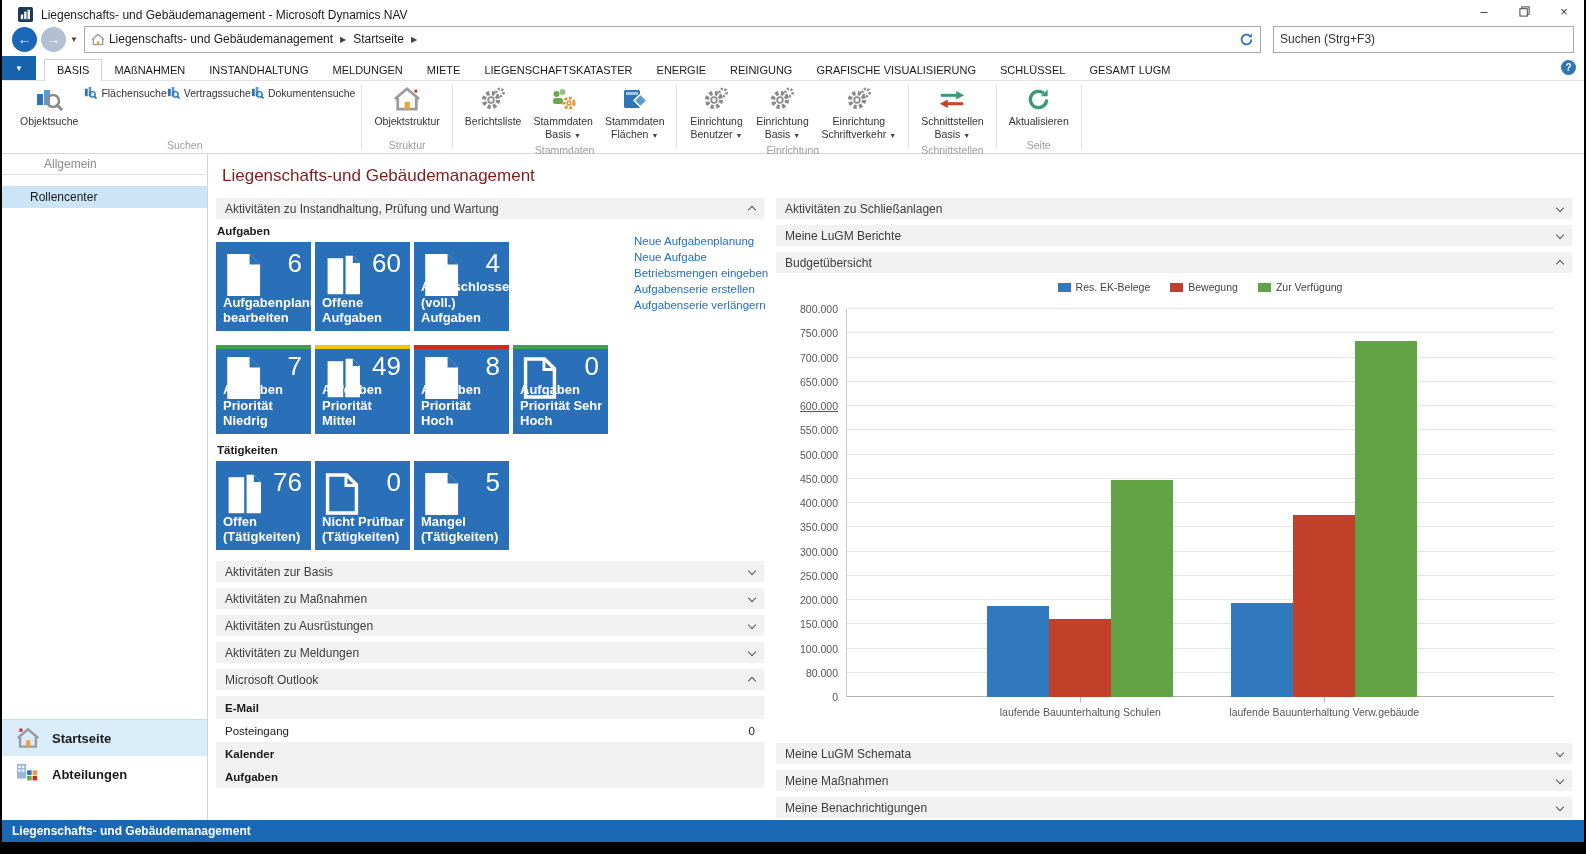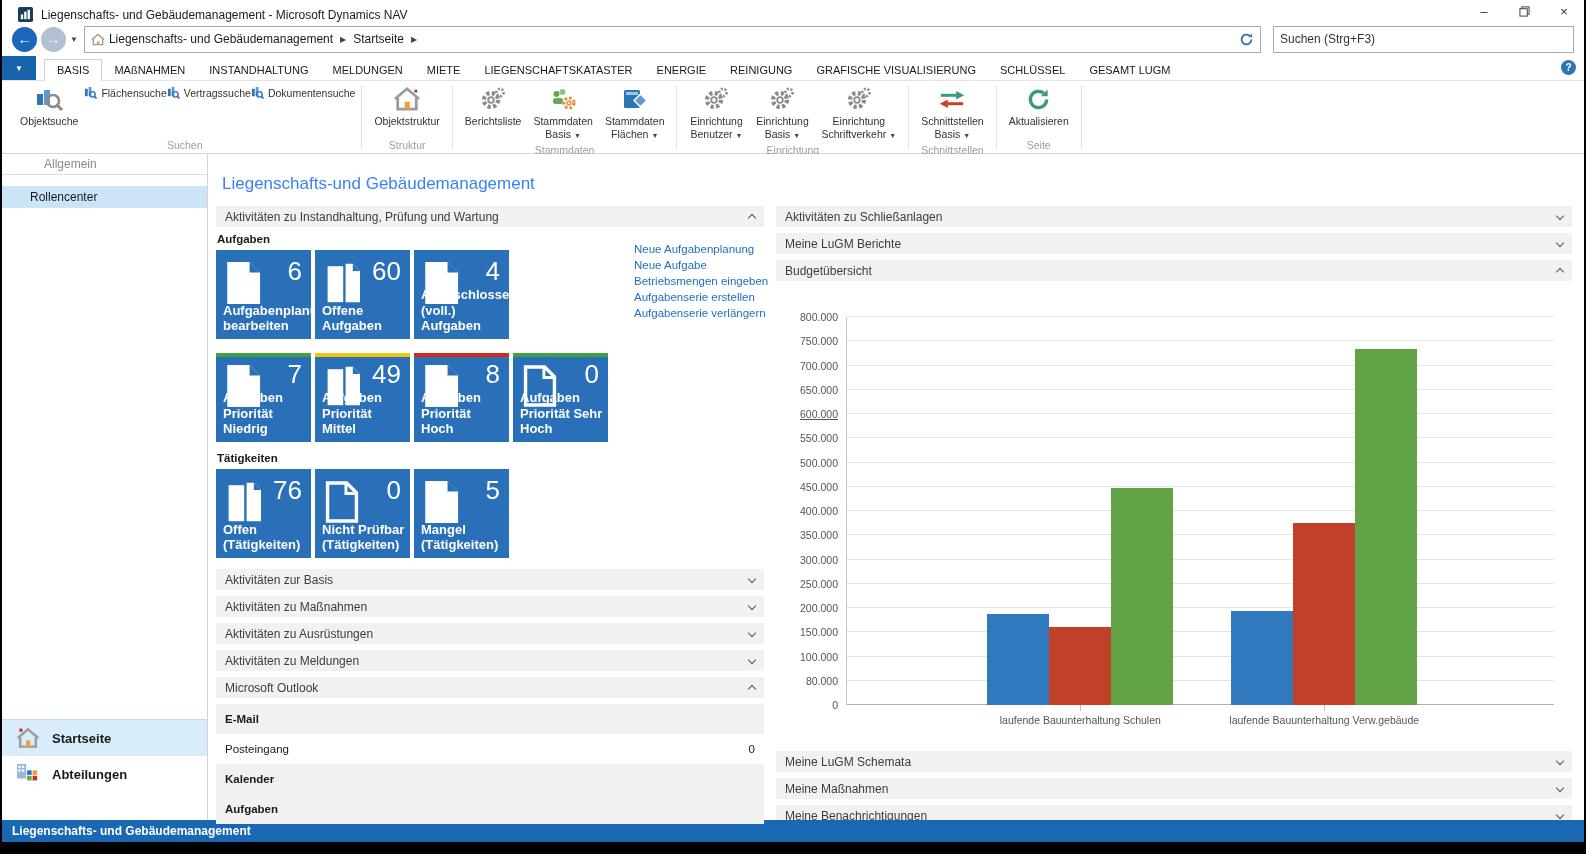--- a/index.html
+++ b/index.html
@@ -49,38 +49,38 @@
   .pane-item{height:22px;line-height:22px;padding-left:28px;font-size:12px;color:#1a1a1a;cursor:pointer;}
   .pane-item.sel{background:#cbe4f6;margin-top:11px;}
   .pane-spacer{flex:1;}
   .pane-big{height:36px;display:flex;align-items:center;padding-left:14px;font-size:13px;color:#1a1a1a;cursor:pointer;}
   .pane-big.sel{background:#d9ecf9;border-top:1px solid #c3dcf0;}
   .pane-big svg{margin-right:12px;}
   .pane-big .pblbl{font-weight:bold;}
   .pane-pad{height:28px;}
   
   .content{flex:1;padding:10px 12px 0 8px;min-width:0;background:#fff;}
-  .pagetitle{font-size:17px;color:#3b82f6;margin:10px 0 12px 6px;}
+  .pagetitle{font-size:17px;color:#7f1d1d;margin:2px 0 12px 6px;}
   .columns{display:flex;gap:12px;}
   .col-left{width:548px;flex:0 0 auto;position:relative;}
   .col-right{flex:1;min-width:0;}
   .acc{height:21px;background:#f1f1f1;display:flex;align-items:center;padding:0 9px;font-size:12px;color:#3c3c3c;margin-bottom:6px;cursor:pointer;}
   .acc .t{flex:1;}
   .chev{width:5px;height:5px;border-right:1.6px solid #555;border-bottom:1.6px solid #555;transform:rotate(45deg);margin-top:-2px;}
   .chev.up{transform:rotate(-135deg);margin-top:3px;}
   .subhead{font-size:11.5px;font-weight:bold;color:#1a1a1a;margin:6px 0 5px 1px;}
   .tile-row{display:flex;margin-bottom:14px;}
   .tile{width:95px;height:89px;background:#2a70b8;color:#fff;position:relative;margin-right:4px;cursor:pointer;flex:0 0 auto;}
   .tile .strip{position:absolute;top:0;left:0;right:0;height:4px;}
   .tile .cnt{position:absolute;top:6px;right:9px;font-size:26px;}
   .tile .lbl{position:absolute;left:7px;bottom:5px;right:3px;font-size:13px;line-height:1.2;font-weight:bold;}
   .tic{position:absolute;left:9px;top:12px;width:36px;height:42px;}
   .links{position:absolute;left:418px;top:10px;display:flex;flex-direction:column;gap:4px;}
   .links .lnk{color:#1f6fc4;font-size:11.5px;cursor:pointer;white-space:nowrap;}
-  .ol-row{height:30px;display:flex;align-items:center;padding:0 9px;font-size:11.5px;color:#1a1a1a;}
+  .ol-row{height:23px;display:flex;align-items:center;padding:0 9px;font-size:11.5px;color:#1a1a1a;}
   .ol-row.hdr{background:#f1f1f1;font-weight:bold;}
   .ol-row .val{margin-left:auto;}
   
   .chart{position:relative;height:452px;margin:2px 4px 12px 4px;}
   .legend{position:absolute;top:0;left:66px;right:14px;height:16px;display:flex;justify-content:center;align-items:center;gap:20px;font-size:10.5px;color:#444;}
   .legitem{display:flex;align-items:center;}
   .sw{width:13px;height:9px;margin-right:5px;}
   .plotwrap{position:absolute;top:30px;left:66px;right:14px;bottom:34px;border-left:1px solid #c8c8c8;}
   #chart-grid,#chart-plot{position:absolute;left:0;right:0;top:0;bottom:0;}
   .gridline{position:absolute;left:0;right:0;height:1px;background:#e4e4e4;}
@@ -525,20 +525,34 @@
           <div class="acc">
               <span class="t">Meine LuGM Berichte</span>
               <span class="chev"></span>
             </div>
           <div class="acc">
               <span class="t">Budgetübersicht</span>
               <span class="chev up"></span>
             </div>
 
           <div class="chart">
+            <div class="legend" id="chart-legend">
+                <span class="legitem">
+                  <span class="sw" style="background: rgb(48, 121, 190);"></span>
+                  <span>Res. EK-Belege</span>
+                </span>
+                <span class="legitem">
+                  <span class="sw" style="background: rgb(192, 64, 42);"></span>
+                  <span>Bewegung</span>
+                </span>
+                <span class="legitem">
+                  <span class="sw" style="background: rgb(98, 163, 70);"></span>
+                  <span>Zur Verfügung</span>
+                </span>
+              </div>
             <div class="plotwrap">
               <div id="chart-grid">
                   <div class="gridline baseline" style="bottom: 0%;"></div>
                   <div class="ytick" style="bottom: 0%;">0</div>
                   <div class="gridline" style="bottom: 6.25%;"></div>
                   <div class="ytick" style="bottom: 6.25%;">80.000</div>
                   <div class="gridline" style="bottom: 12.5%;"></div>
                   <div class="ytick" style="bottom: 12.5%;">100.000</div>
                   <div class="gridline" style="bottom: 18.75%;"></div>
                   <div class="ytick" style="bottom: 18.75%; margin-left: 6px;">150.000</div>

